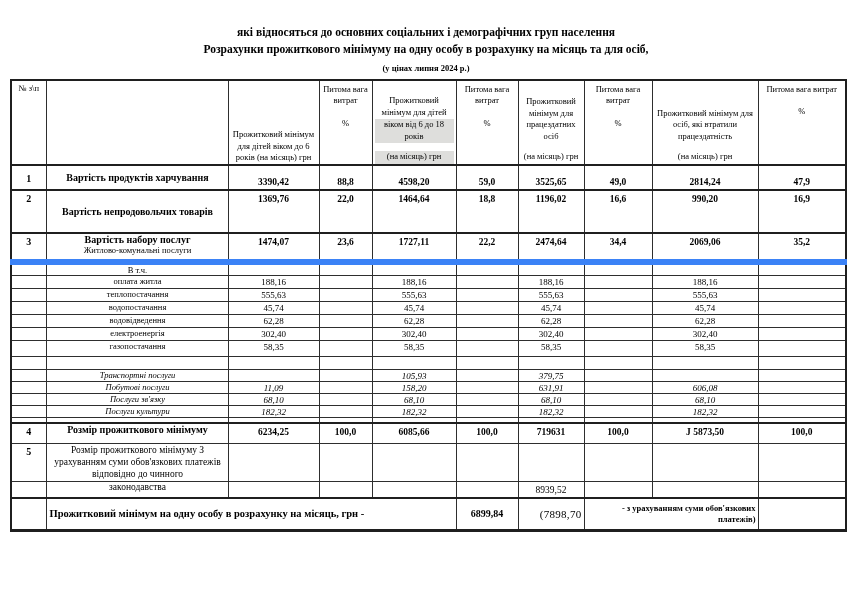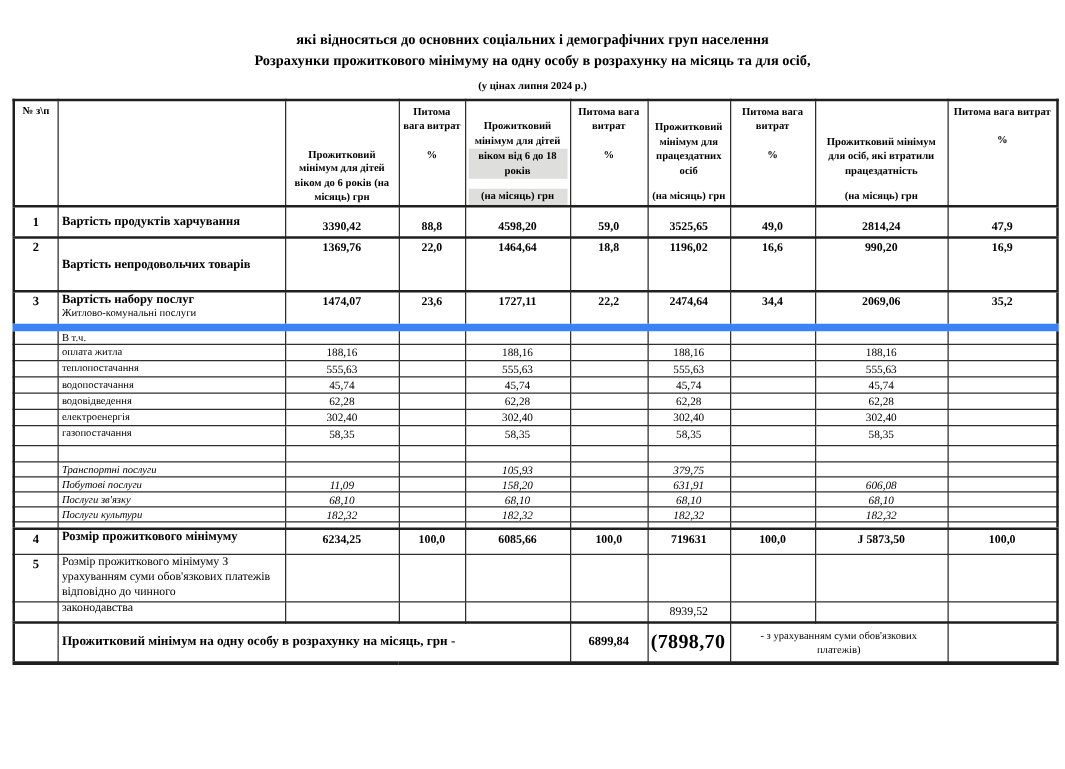--- a/index.html
+++ b/index.html
@@ -12,31 +12,31 @@
   table.tbl{
     border-collapse:collapse;table-layout:fixed;width:835px;margin:4px 0 0 10px;
     border:2px solid #1f1f1f;border-bottom-width:3px;
   }
   .tbl th,.tbl td{
     border:1px solid #2e2e2e;padding:0 2px;overflow:hidden;
     font-family:"Liberation Serif","DejaVu Serif",serif;
   }
   
   thead tr{height:85px;}
-  thead th{font-weight:bold;font-size:8.5px;line-height:1.35;vertical-align:bottom;text-align:center;}
+  thead th{font-weight:normal;font-size:8.5px;line-height:1.35;vertical-align:bottom;text-align:center;}
   th.h-num{vertical-align:top;text-align:center;padding-top:2px;}
   th.h-w{vertical-align:top;padding-top:3px;}
   th.h-w .pct{margin-top:11px;}
   th.h-c3 div, th.h-c5 div, th.h-c7 div, th.h-c9 div{padding-bottom:1px;}
   .gap-top{margin-top:8px;}
   .hl{background:#dededc;}
   th{padding-bottom:3px;}
   
   td.num{ text-align:center;vertical-align:top;font-size:10px;font-weight:bold;padding-top:2px;}
-  td.lbl{ text-align:left;font-size:8.5px;vertical-align:top;padding-left:3px;}
+  td.lbl{ text-align:center;font-size:8.5px;vertical-align:top;padding-left:3px;}
   td.val{ text-align:center;font-size:9px;vertical-align:top;padding-top:1px;}
   tr.main1,tr.main2,tr.main3,tr.main4{border-top:2px solid #1f1f1f;}
   tr.subhead{border-top:6px solid #3b82f6;}
   tr.footer-row{border-top:2px solid #1f1f1f;}
   tr.main1 td.lbl,tr.main2 td.lbl,tr.main3 td.lbl,tr.main4 td.lbl{font-size:10px;font-weight:bold;}
   tr.main1 td.val,tr.main2 td.val,tr.main3 td.val,tr.main4 td.val{font-size:9.5px;font-weight:bold;padding-top:3px;}
   tr.main1{height:25px;} tr.main1 td{vertical-align:middle;}
   tr.main1 td.val{vertical-align:middle;padding-top:10px;}
   tr.main2{height:43px;}
   tr.main2 td.lbl{padding-top:15px;}
@@ -53,22 +53,22 @@
   tr.sub-tall{height:16px;}
   tr.sub-empty{height:13px;}
   tr.sub-sm{height:12px;font-style:italic;}
   tr.spacer{height:6px;}
   .lbl2{display:block;font-weight:normal;font-size:8.5px;}
   
   tr.footer-row{height:32px;}
   tr.footer-row td{vertical-align:middle;}
   td.f-label{font-size:10.5px;font-weight:bold;text-align:left;padding-left:3px;}
   td.f-val1{font-size:10px;font-weight:bold;text-align:center;}
-  td.f-val2{font-size:16px;font-weight:bold;text-align:left;letter-spacing:.3px;}
-  td.f-note{font-size:8.5px;font-weight:normal;text-align:center;line-height:1.25;padding-left:2px;}
+  td.f-val2{font-size:11px;font-weight:normal;text-align:right;letter-spacing:.3px;}
+  td.f-note{font-size:8.5px;font-weight:bold;text-align:right;line-height:1.25;padding-left:2px;}
 </style>
 </head>
 <body>
 
 <div class="page">
   <div class="title">
     <div>які відносяться до основних соціальних і демографічних груп населення</div>
     <div>Розрахунки прожиткового мінімуму на одну особу в розрахунку на місяць та для осіб,</div>
     <div class="subtitle">(у цінах липня 2024 р.)</div>
   </div>

